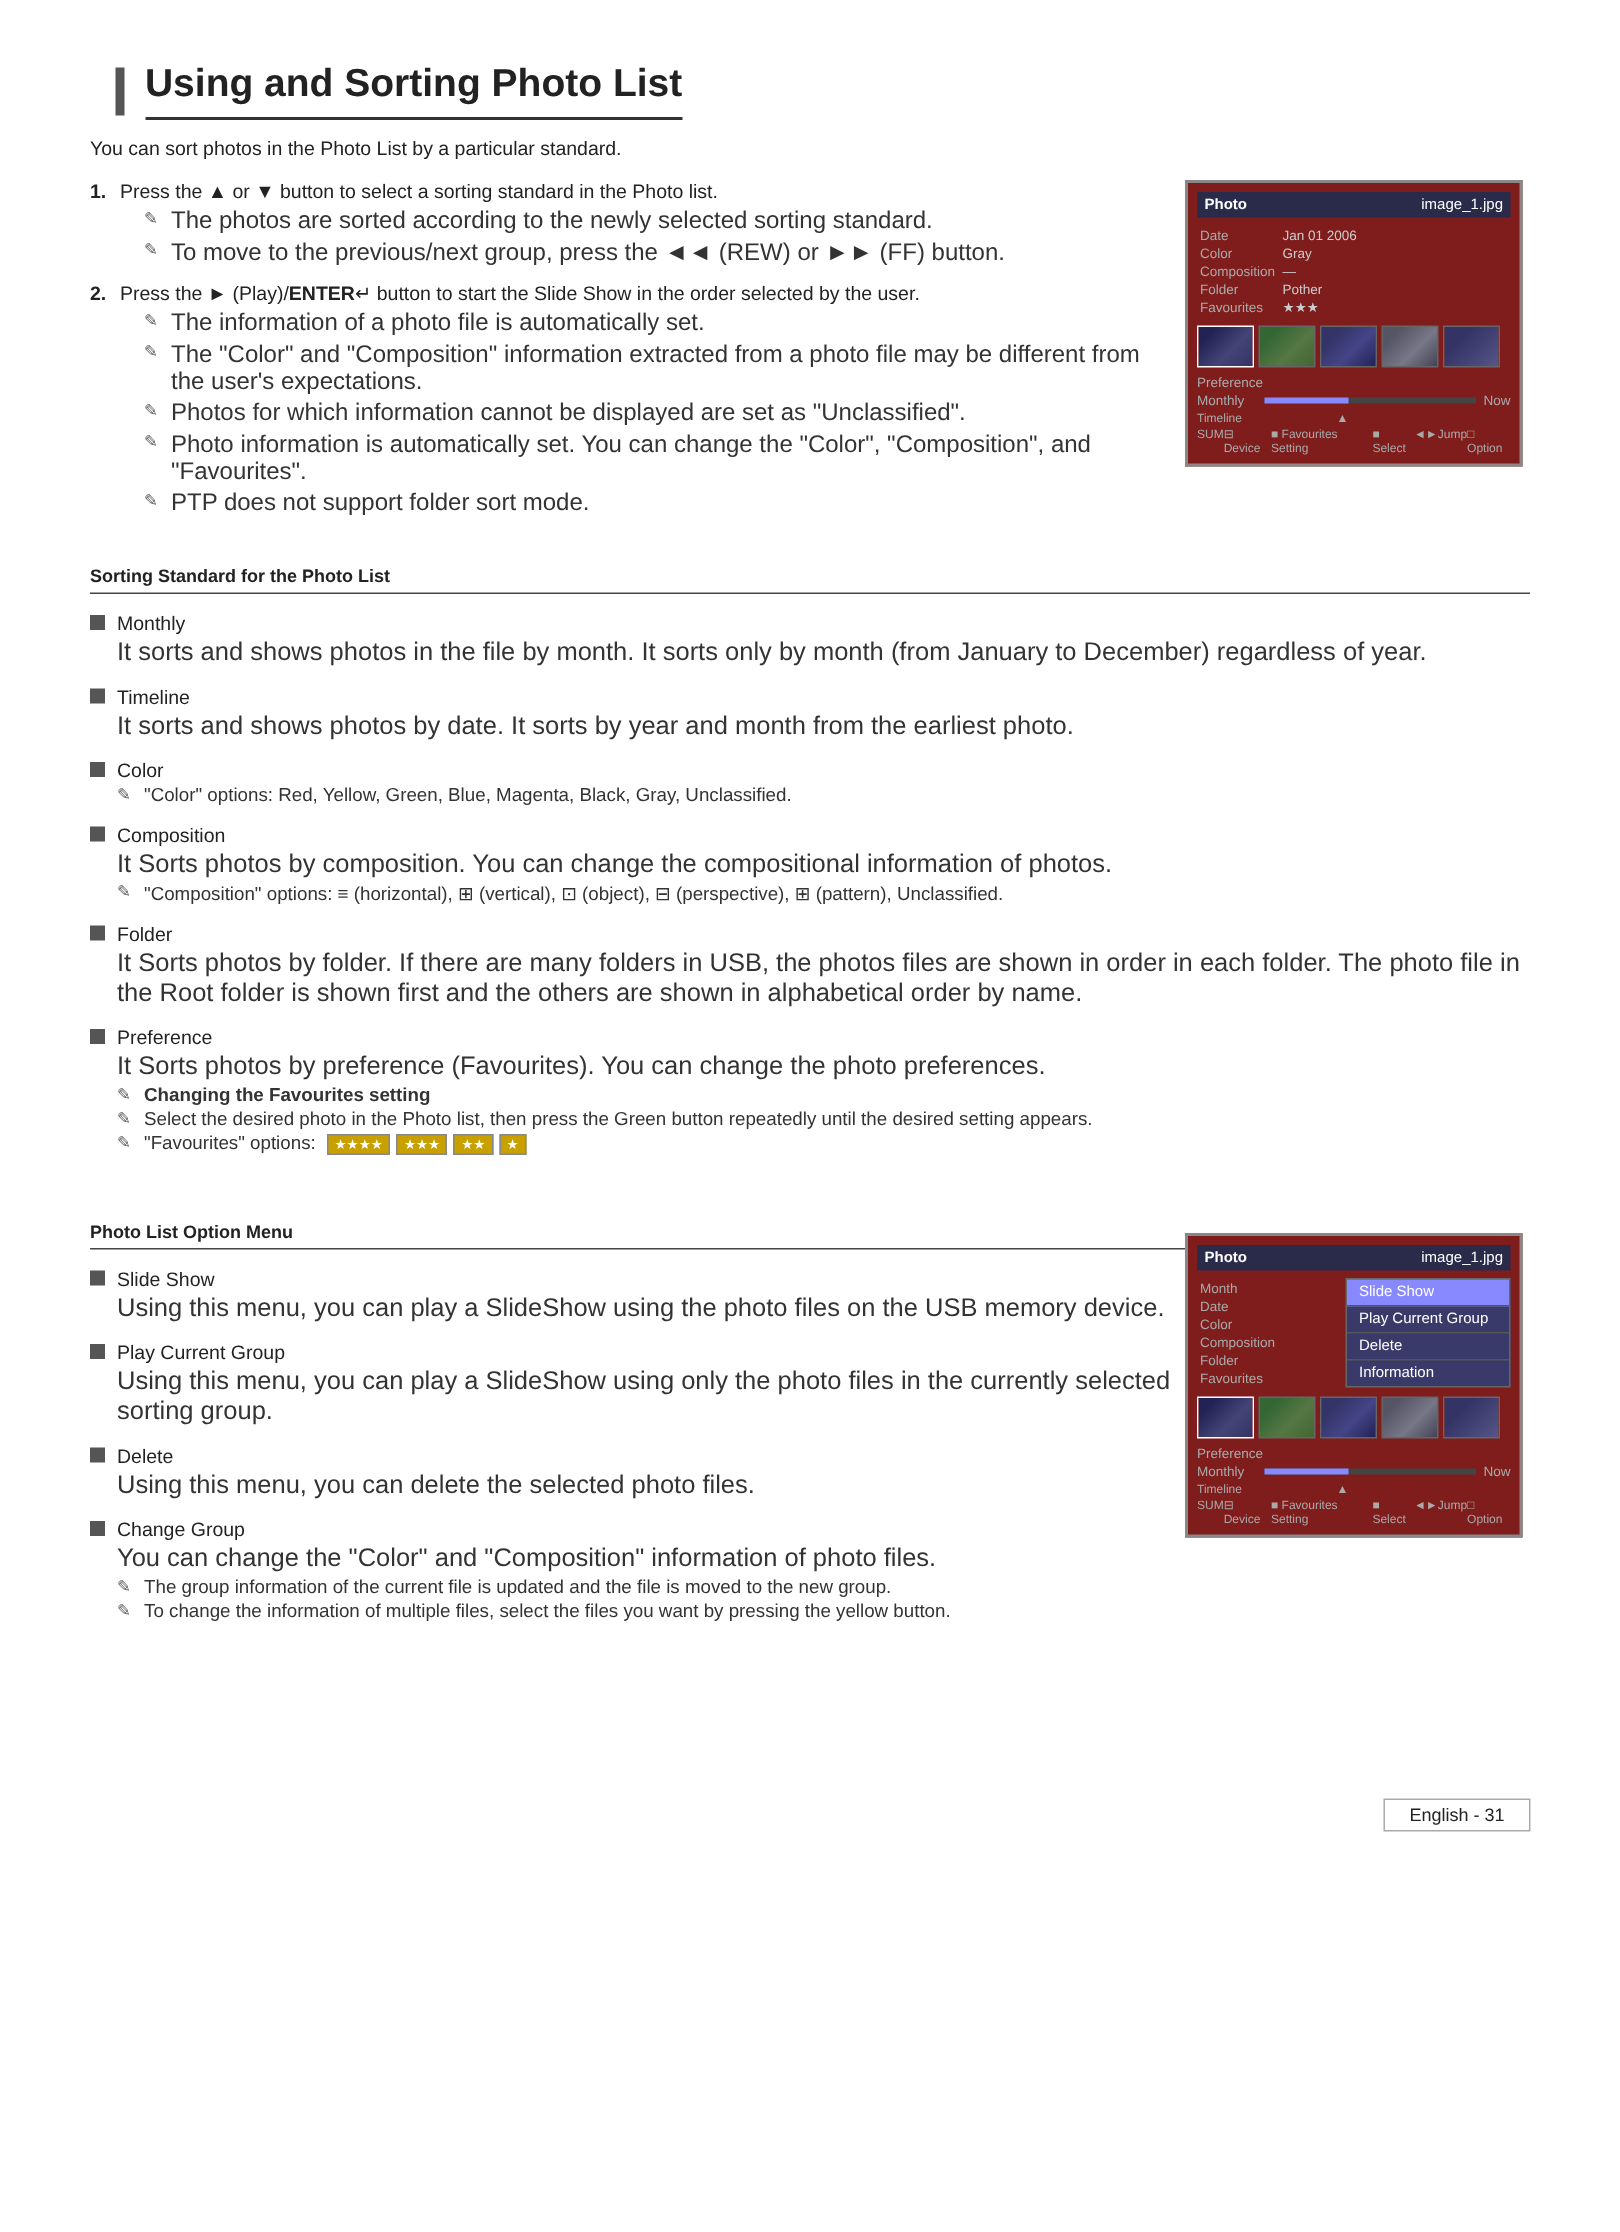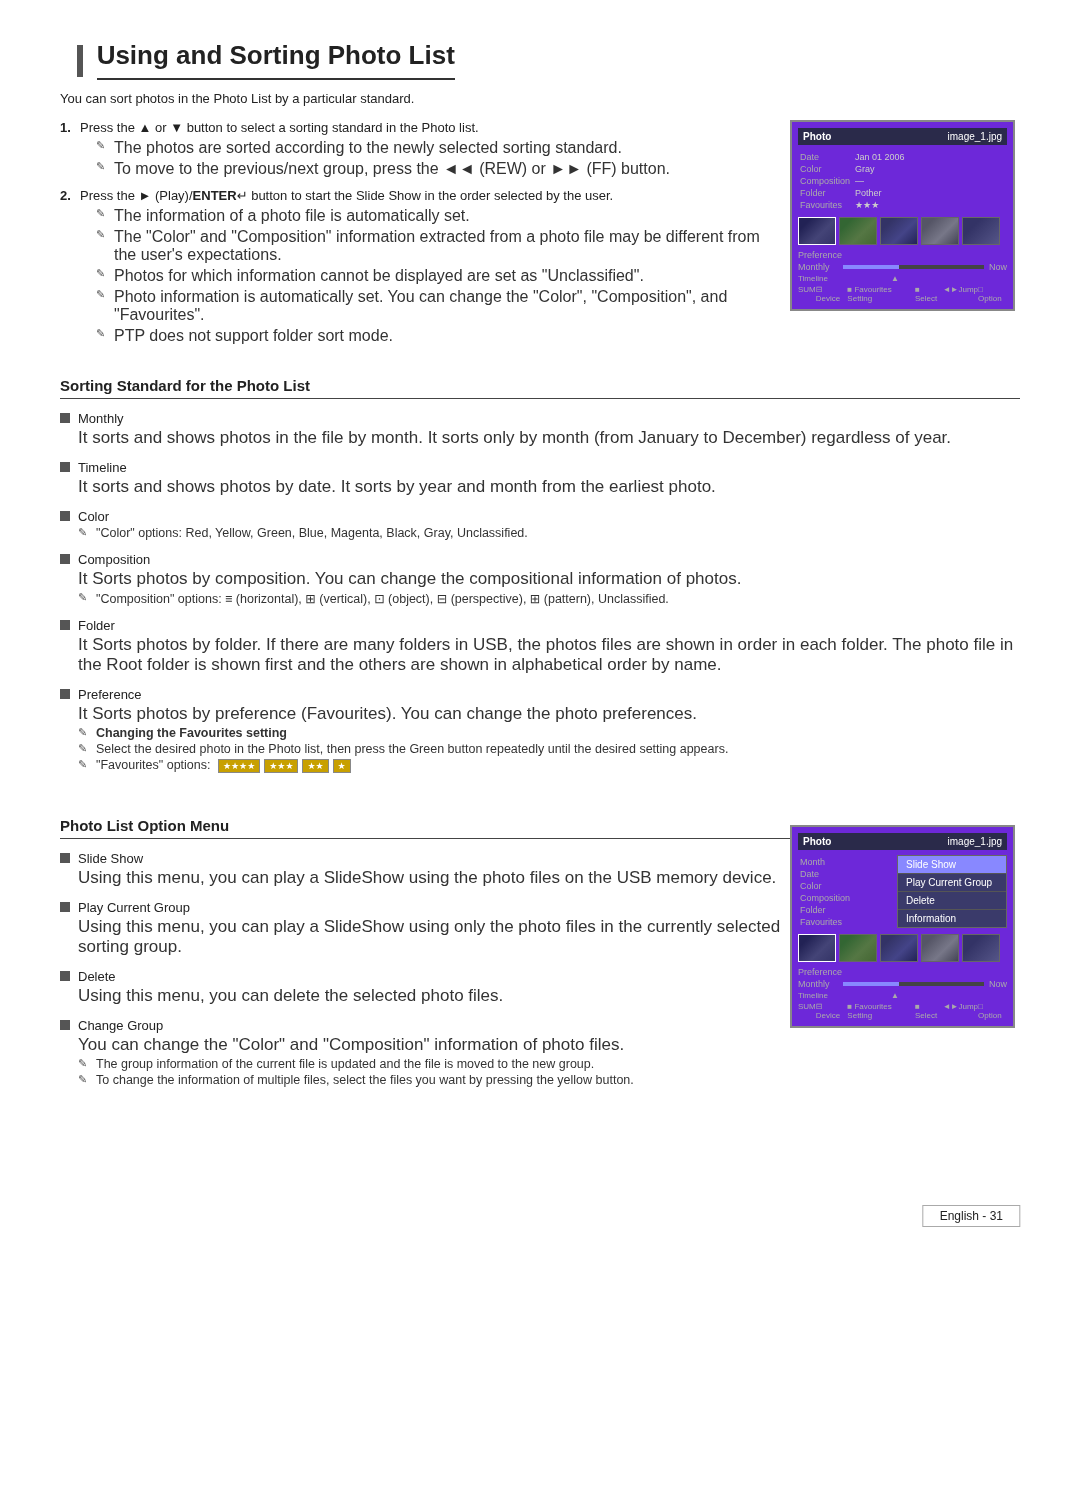--- a/index.html
+++ b/index.html
@@ -70,21 +70,21 @@
       color: #333;
     }
     .note-list li::before {
       content: '✎';
       position: absolute;
       left: 0;
       font-size: 11px;
       color: #555;
     }
     .section-heading {
-      font-size: 15px;
+      font-size: 12px;
       font-weight: bold;
       border-bottom: 1px solid #444;
       padding-bottom: 4px;
       margin: 22px 0 12px 0;
     }
     .sort-item {
       margin-bottom: 12px;
     }
     .sort-item-title {
       display: flex;
@@ -124,21 +124,21 @@
       left: 0;
       font-size: 11px;
       color: #555;
     }
     .sub-bold {
       font-weight: bold;
     }
     
     .photo-ui {
       border: 2px solid #888;
-      background: #6d28d9;
+      background: #7f1d1d;
       color: #fff;
       font-size: 10px;
       width: 225px;
       padding: 6px;
       margin-bottom: 0;
     }
     .photo-ui-header {
       display: flex;
       justify-content: space-between;
       background: #2a2a4a;

